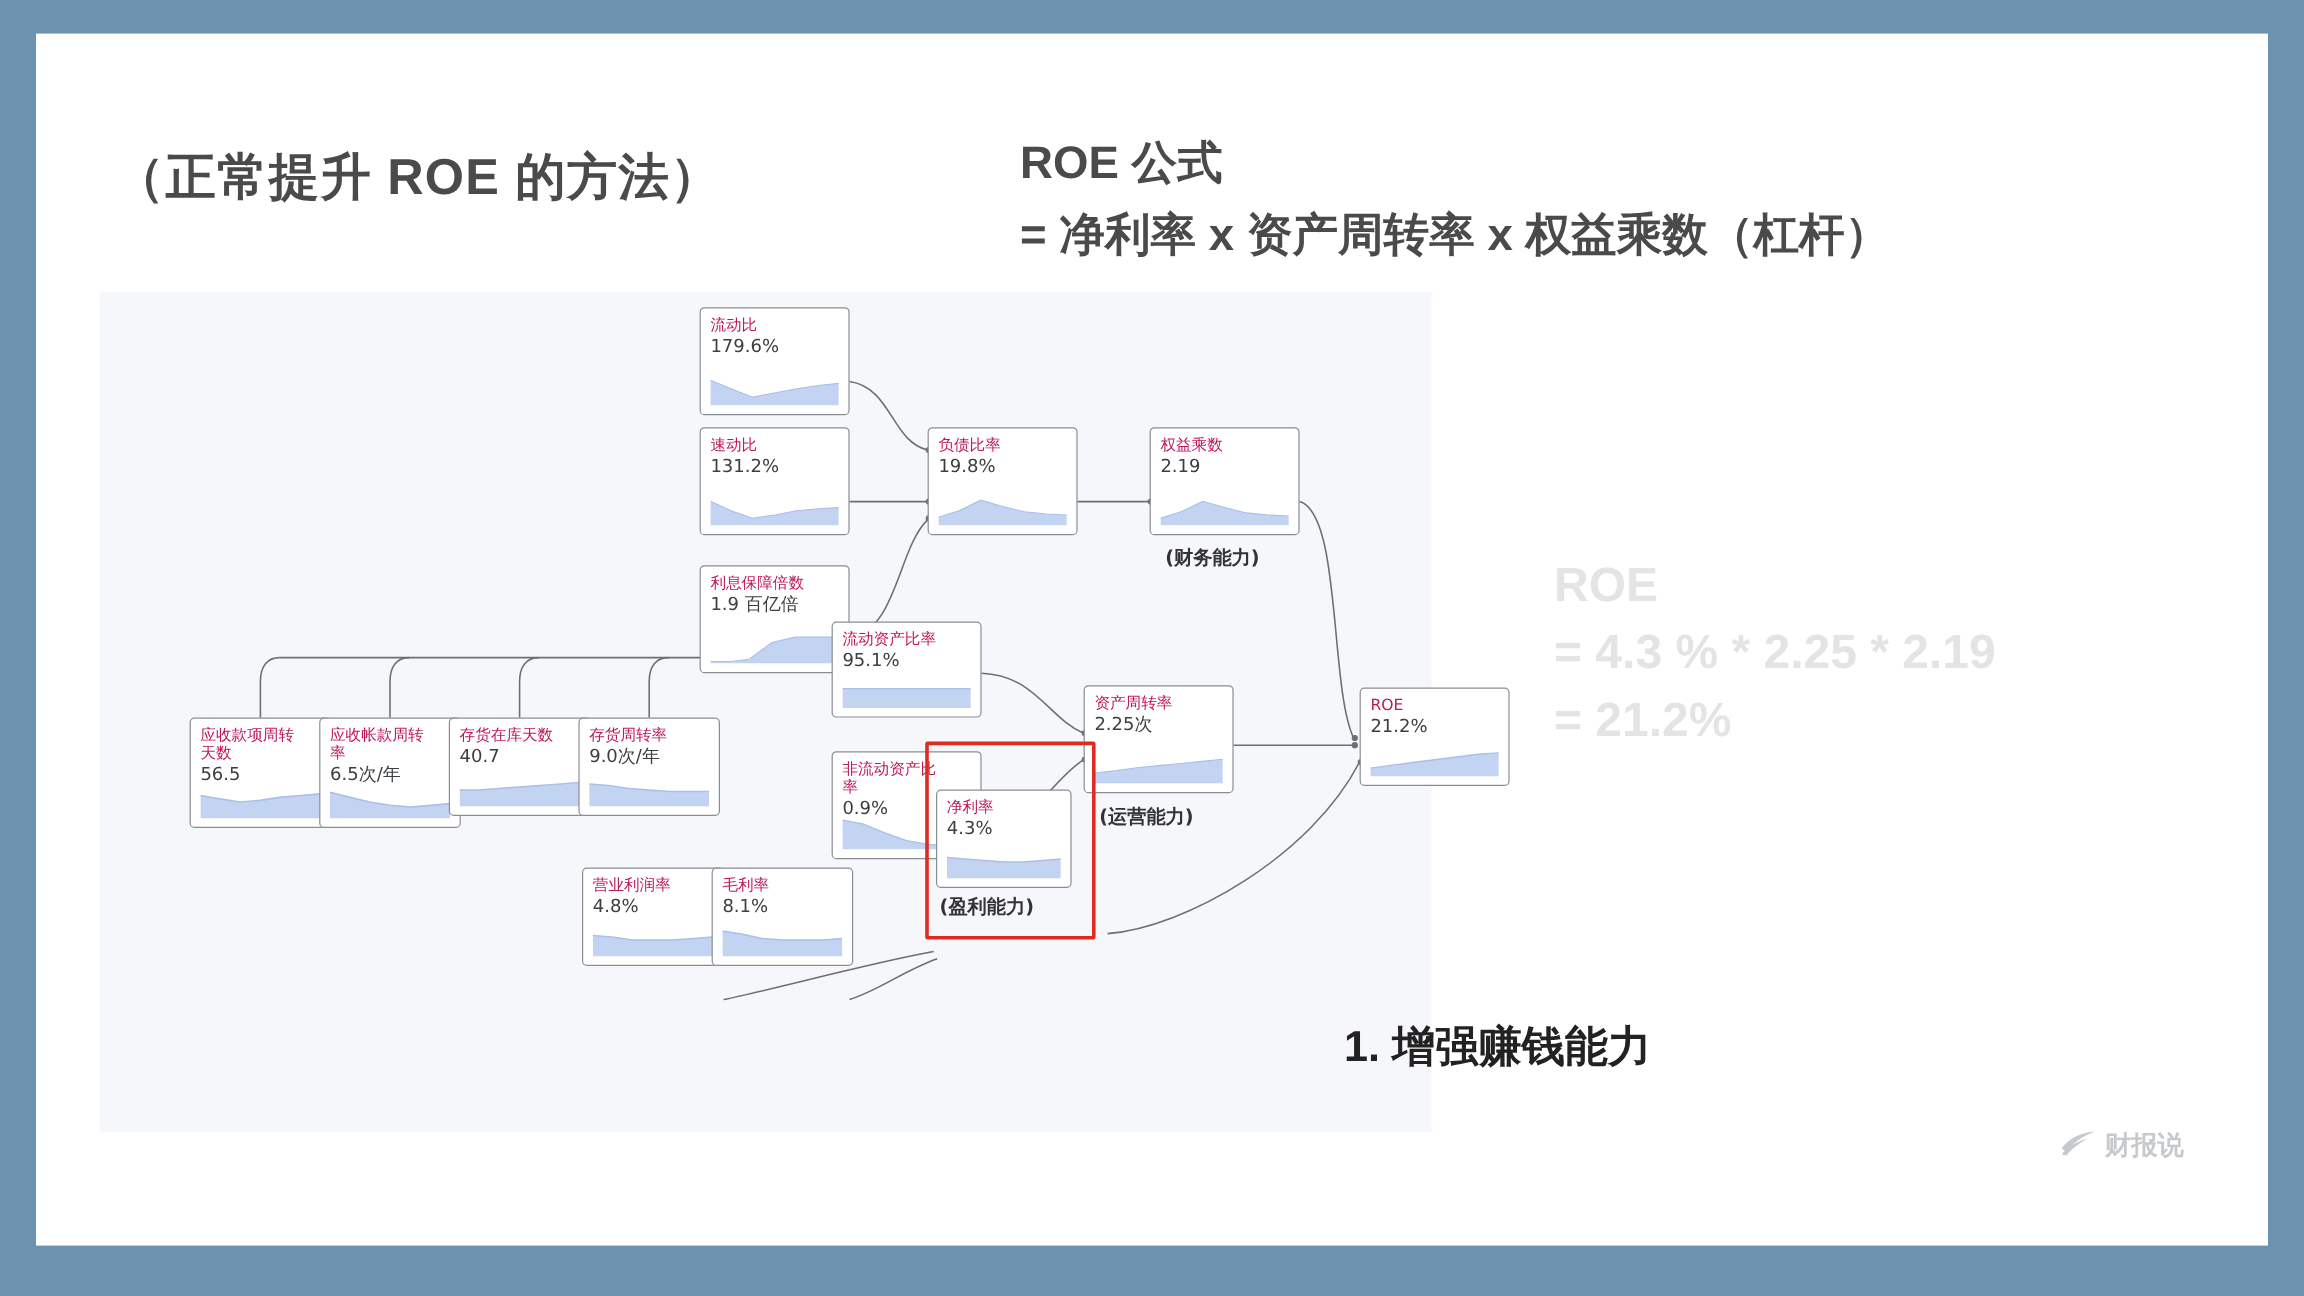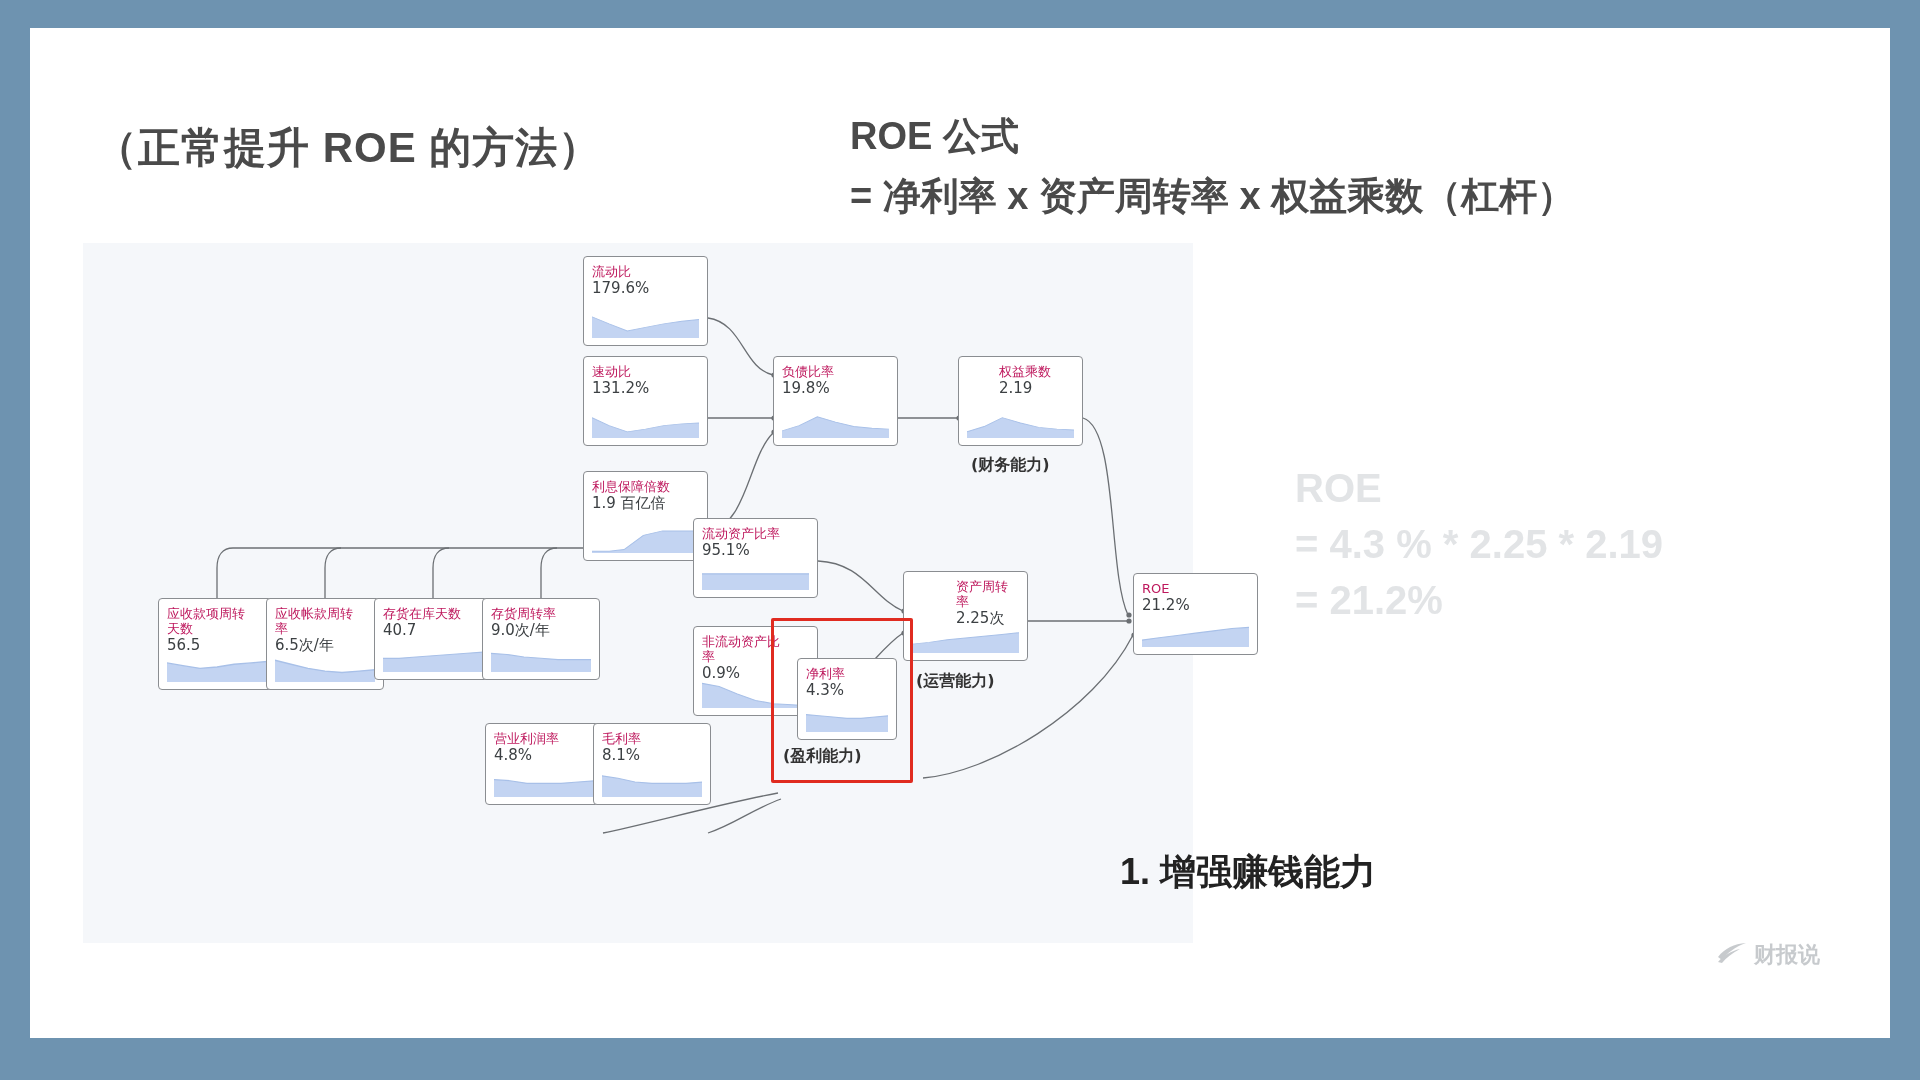--- a/index.html
+++ b/index.html
@@ -201,21 +201,21 @@
       <span class="nlabel">负债比率</span>
       <span class="nvalue">19.8%</span>
       <span class="spark">
         <svg viewBox="0 0 100 34" preserveAspectRatio="none">
           <path d="M0,26 L16,20 L33,10 L50,16 L67,21 L84,23 L100,24 L100,34 L0,34 Z" fill="#c3d4f2"></path>
           <path d="M0,26 L16,20 L33,10 L50,16 L67,21 L84,23 L100,24" fill="none" stroke="#a8c0e8" stroke-width="1"></path>
         </svg>
       </span>
     </div>
 
-    <div class="node" style="left:875px;top:113px;width:125px;height:90px;padding-left:32px;">
+    <div class="node" style="left:875px;top:113px;width:125px;height:90px;">
       <span class="nlabel">权益乘数</span>
       <span class="nvalue">2.19</span>
       <span class="spark">
         <svg viewBox="0 0 100 34" preserveAspectRatio="none">
           <path d="M0,27 L16,21 L33,11 L50,17 L67,22 L84,24 L100,25 L100,34 L0,34 Z" fill="#c3d4f2"></path>
           <path d="M0,27 L16,21 L33,11 L50,17 L67,22 L84,24 L100,25" fill="none" stroke="#a8c0e8" stroke-width="1"></path>
         </svg>
       </span>
     </div>
 
@@ -237,21 +237,21 @@
 率</span>
       <span class="nvalue">0.9%</span>
       <span class="spark">
         <svg viewBox="0 0 100 28" preserveAspectRatio="none">
           <path d="M0,5 L16,8 L33,15 L50,21 L67,24 L84,25 L100,26 L100,28 L0,28 Z" fill="#c3d4f2"></path>
           <path d="M0,5 L16,8 L33,15 L50,21 L67,24 L84,25 L100,26" fill="none" stroke="#a8c0e8" stroke-width="1"></path>
         </svg>
       </span>
     </div>
 
-    <div class="node" style="left:820px;top:328px;width:125px;height:90px;padding-left:44px;">
+    <div class="node" style="left:820px;top:328px;width:125px;height:90px;">
       <span class="nlabel">资产周转率</span>
       <span class="nvalue">2.25次</span>
       <span class="spark">
         <svg viewBox="0 0 100 34" preserveAspectRatio="none">
           <path d="M0,24 L16,22 L33,19 L50,17 L67,15 L84,13 L100,11 L100,34 L0,34 Z" fill="#c3d4f2"></path>
           <path d="M0,24 L16,22 L33,19 L50,17 L67,15 L84,13 L100,11" fill="none" stroke="#a8c0e8" stroke-width="1"></path>
         </svg>
       </span>
     </div>
 
@@ -309,21 +309,21 @@
       <span class="spark">
         <svg viewBox="0 0 100 24" preserveAspectRatio="none">
           <path d="M0,9 L16,10 L33,12 L50,13 L67,14 L84,14 L100,14 L100,24 L0,24 Z" fill="#c3d4f2"></path>
           <path d="M0,9 L16,10 L33,12 L50,13 L67,14 L84,14 L100,14" fill="none" stroke="#a8c0e8" stroke-width="1"></path>
         </svg>
       </span>
     </div>
 
     <div class="highlight-box" style="left:688px;top:375px;width:142px;height:165px;"></div>
 
-    <div class="node" style="left:714px;top:415px;width:100px;height:82px;">
+    <div class="node" style="left:697px;top:415px;width:113px;height:82px;">
       <span class="nlabel">净利率</span>
       <span class="nvalue">4.3%</span>
       <span class="spark">
         <svg viewBox="0 0 100 24" preserveAspectRatio="none">
           <path d="M0,10 L16,11 L33,12 L50,13 L67,13 L84,12 L100,11 L100,24 L0,24 Z" fill="#c3d4f2"></path>
           <path d="M0,10 L16,11 L33,12 L50,13 L67,13 L84,12 L100,11" fill="none" stroke="#a8c0e8" stroke-width="1"></path>
         </svg>
       </span>
     </div>
 

